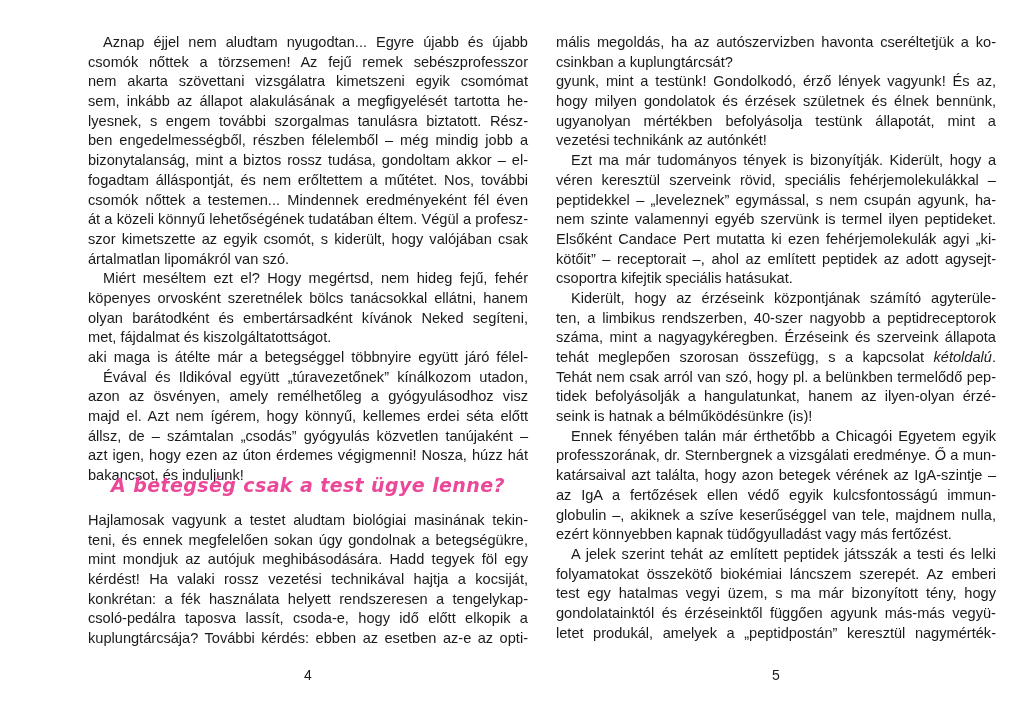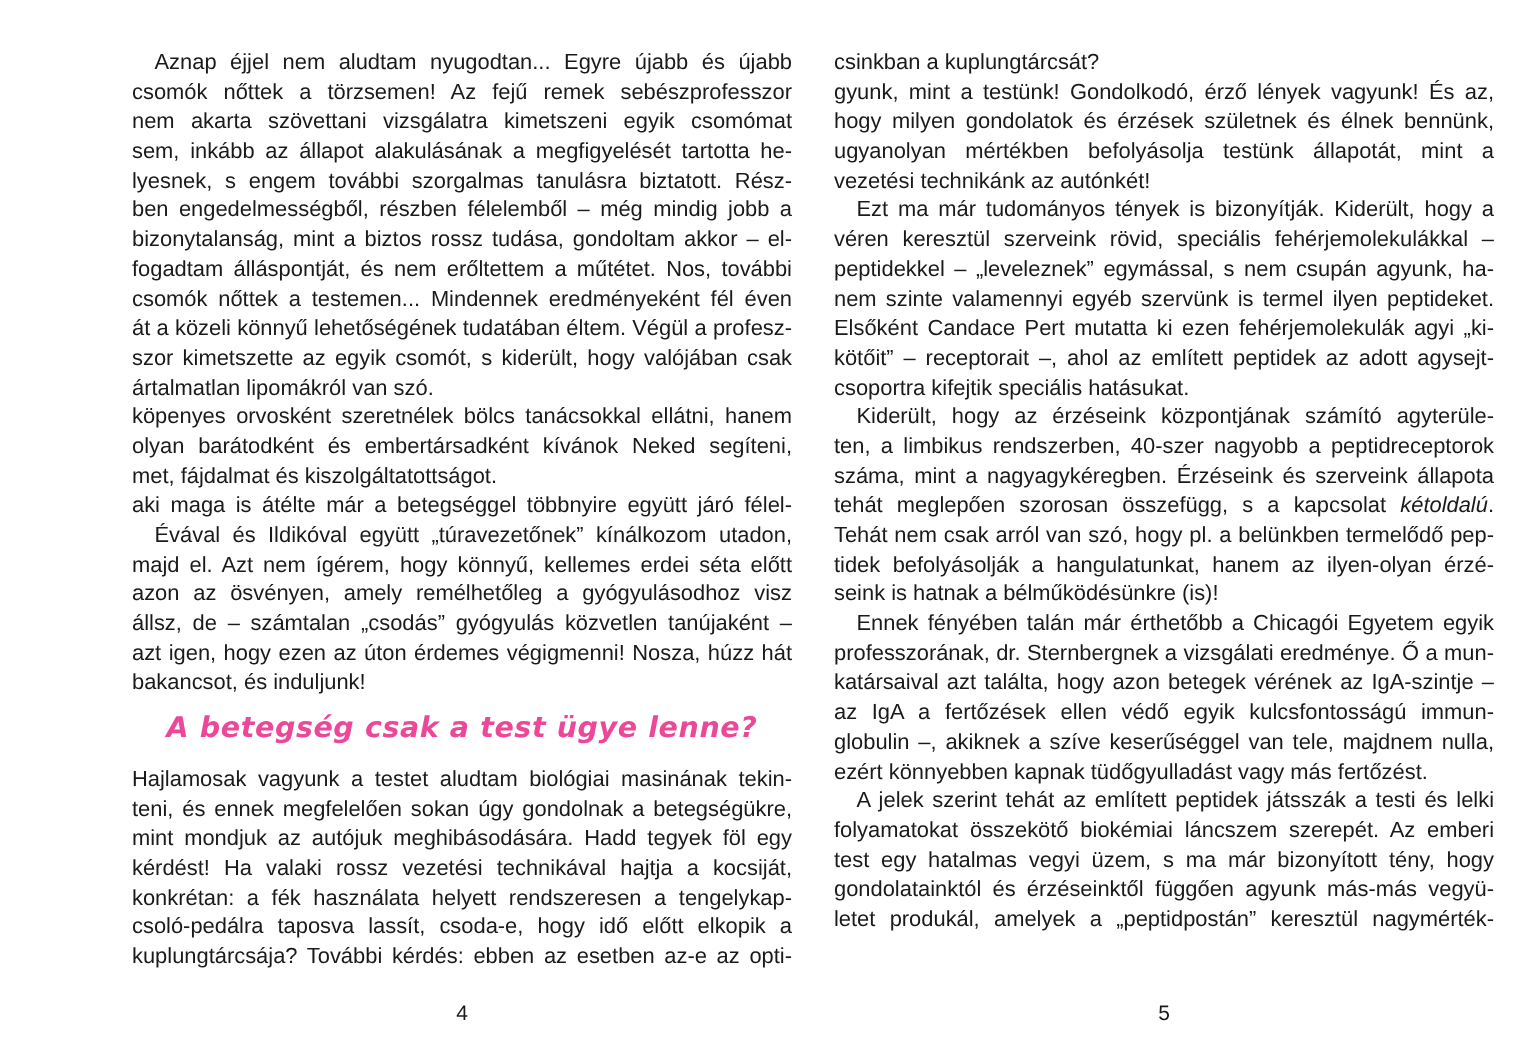--- a/index.html
+++ b/index.html
@@ -29,46 +29,48 @@
       <span class="line"><span>nem akarta szövettani vizsgálatra kimetszeni egyik csomómat</span></span>
       <span class="line"><span>sem, inkább az állapot alakulásának a megfigyelését tartotta he-</span></span>
       <span class="line"><span>lyesnek, s engem további szorgalmas tanulásra biztatott. Rész-</span></span>
       <span class="line"><span>ben engedelmességből, részben félelemből – még mindig jobb a</span></span>
       <span class="line"><span>bizonytalanság, mint a biztos rossz tudása, gondoltam akkor – el-</span></span>
       <span class="line"><span>fogadtam álláspontját, és nem erőltettem a műtétet. Nos, további</span></span>
       <span class="line"><span>csomók nőttek a testemen... Mindennek eredményeként fél éven</span></span>
       <span class="line"><span>át a közeli könnyű lehetőségének tudatában éltem. Végül a profesz-</span></span>
       <span class="line"><span>szor kimetszette az egyik csomót, s kiderült, hogy valójában csak</span></span>
       <span class="line last"><span>ártalmatlan lipomákról van szó.</span></span>
+      <span class="line indent"><span>Miért meséltem ezt el? Hogy megértsd, nem hideg fejű, fehér</span></span>
       <span class="line"><span>köpenyes orvosként szeretnélek bölcs tanácsokkal ellátni, hanem</span></span>
       <span class="line"><span>olyan barátodként és embertársadként kívánok Neked segíteni,</span></span>
       <span class="line last"><span>met, fájdalmat és kiszolgáltatottságot.</span></span>
       <span class="line"><span>aki maga is átélte már a betegséggel többnyire együtt járó félel-</span></span>
       <span class="line indent"><span>Évával és Ildikóval együtt „túravezetőnek” kínálkozom utadon,</span></span>
+      <span class="line"><span>azon az ösvényen, amely remélhetőleg a gyógyulásodhoz visz</span></span>
       <span class="line"><span>majd el. Azt nem ígérem, hogy könnyű, kellemes erdei séta előtt</span></span>
-      <span class="line"><span>azon az ösvényen, amely remélhetőleg a gyógyulásodhoz visz</span></span>
       <span class="line"><span>állsz, de – számtalan „csodás” gyógyulás közvetlen tanújaként –</span></span>
       <span class="line"><span>azt igen, hogy ezen az úton érdemes végigmenni! Nosza, húzz hát</span></span>
       <span class="line last"><span>bakancsot, és induljunk!</span></span>
     </div>
   <div class="heading" style="top:474px">A betegség csak a test ügye lenne?</div>
   <div class="col" id="left-sec2" style="top:511px">
       <span class="line"><span>Hajlamosak vagyunk a testet aludtam biológiai masinának tekin-</span></span>
       <span class="line"><span>teni, és ennek megfelelően sokan úgy gondolnak a betegségükre,</span></span>
       <span class="line"><span>mint mondjuk az autójuk meghibásodására. Hadd tegyek föl egy</span></span>
       <span class="line"><span>kérdést! Ha valaki rossz vezetési technikával hajtja a kocsiját,</span></span>
       <span class="line"><span>konkrétan: a fék használata helyett rendszeresen a tengelykap-</span></span>
       <span class="line"><span>csoló-pedálra taposva lassít, csoda-e, hogy idő előtt elkopik a</span></span>
       <span class="line"><span>kuplungtárcsája? További kérdés: ebben az esetben az-e az opti-</span></span>
     </div>
   <div class="pagenum">4</div>
 </div>
 
 <div class="page page-right">
   <div class="col" id="right-body" style="top:33px">
+      <span class="line"><span>mális megoldás, ha az autószervizben havonta cseréltetjük a ko-</span></span>
       <span class="line last"><span>csinkban a kuplungtárcsát?</span></span>
       <span class="line"><span>gyunk, mint a testünk! Gondolkodó, érző lények vagyunk! És az,</span></span>
       <span class="line"><span>hogy milyen gondolatok és érzések születnek és élnek bennünk,</span></span>
       <span class="line"><span>ugyanolyan mértékben befolyásolja testünk állapotát, mint a</span></span>
       <span class="line last"><span>vezetési technikánk az autónkét!</span></span>
       <span class="line indent"><span>Ezt ma már tudományos tények is bizonyítják. Kiderült, hogy a</span></span>
       <span class="line"><span>véren keresztül szerveink rövid, speciális fehérjemolekulákkal –</span></span>
       <span class="line"><span>peptidekkel – „leveleznek” egymással, s nem csupán agyunk, ha-</span></span>
       <span class="line"><span>nem szinte valamennyi egyéb szervünk is termel ilyen peptideket.</span></span>
       <span class="line"><span>Elsőként Candace Pert mutatta ki ezen fehérjemolekulák agyi „ki-</span></span>

